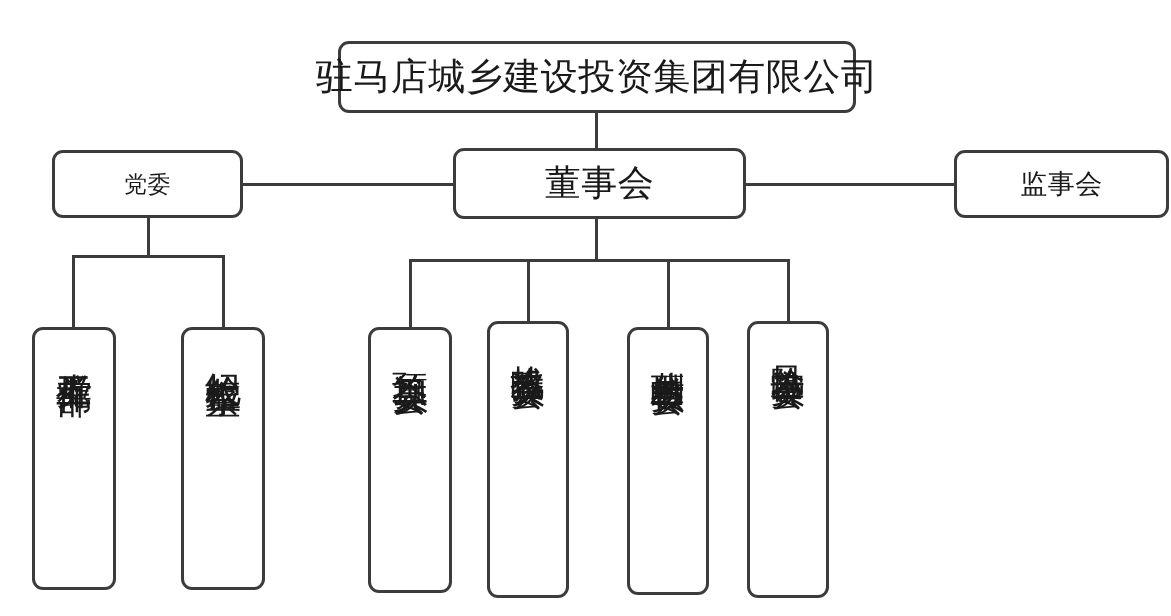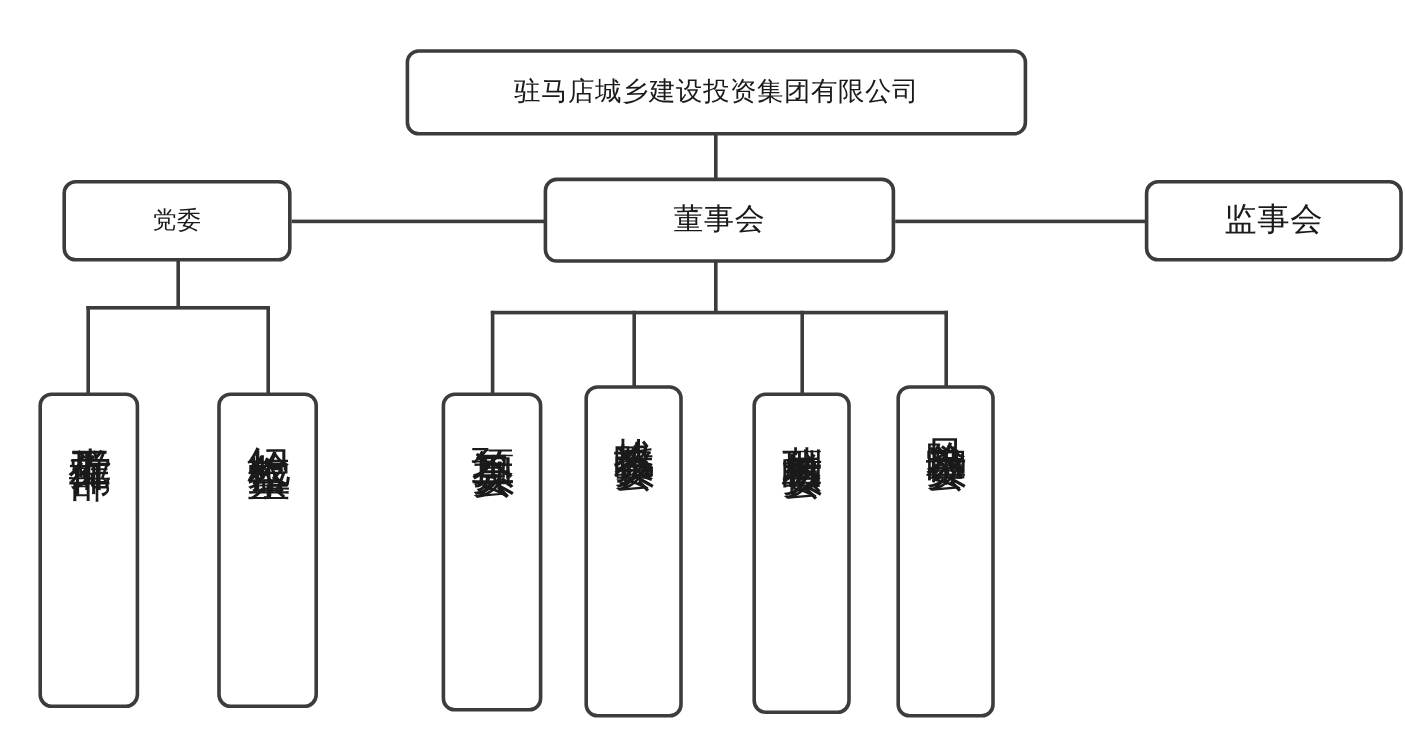--- a/index.html
+++ b/index.html
@@ -68,29 +68,29 @@
   <div class="connector" style="left:222px; top:255px; width:3px; height:74px;"></div>
 
   <div class="connector" style="left:595px; top:217px; width:3px; height:44px;"></div>
   <div class="connector" style="left:409px; top:259px; width:381px; height:3px;"></div>
   <div class="connector" style="left:409px; top:259px; width:3px; height:70px;"></div>
   <div class="connector" style="left:527px; top:259px; width:3px; height:63px;"></div>
   <div class="connector" style="left:667px; top:259px; width:3px; height:70px;"></div>
   <div class="connector" style="left:787px; top:259px; width:3px; height:63px;"></div>
 
   <div class="node horiz" style="left:338px; top:41px; width:518px; height:72px;">
-    <span class="label" style="font-size:22px;text-align:center;">驻马店城乡建设投资集团有限公司</span>
+    <span class="label" style="font-size:37px;text-align:center;">驻马店城乡建设投资集团有限公司</span>
   </div>
 
   <div class="node horiz" style="left:52px; top:150px; width:191px; height:68px;">
-    <span class="label" style="font-size:20px;">党委</span>
+    <span class="label" style="font-size:23px;">党委</span>
   </div>
 
   <div class="node horiz" style="left:453px; top:148px; width:293px; height:71px;">
-    <span class="label" style="font-size:25px;">董事会</span>
+    <span class="label" style="font-size:36px;">董事会</span>
   </div>
 
   <div class="node horiz" style="left:954px; top:150px; width:215px; height:68px;">
     <span class="label" style="font-size:27px;">监事会</span>
   </div>
 
   <div class="node vert" style="left:32px; top:327px; width:84px; height:263px;">
     <span class="label" style="font-size:36px;">党群工作部</span>
   </div>
 

